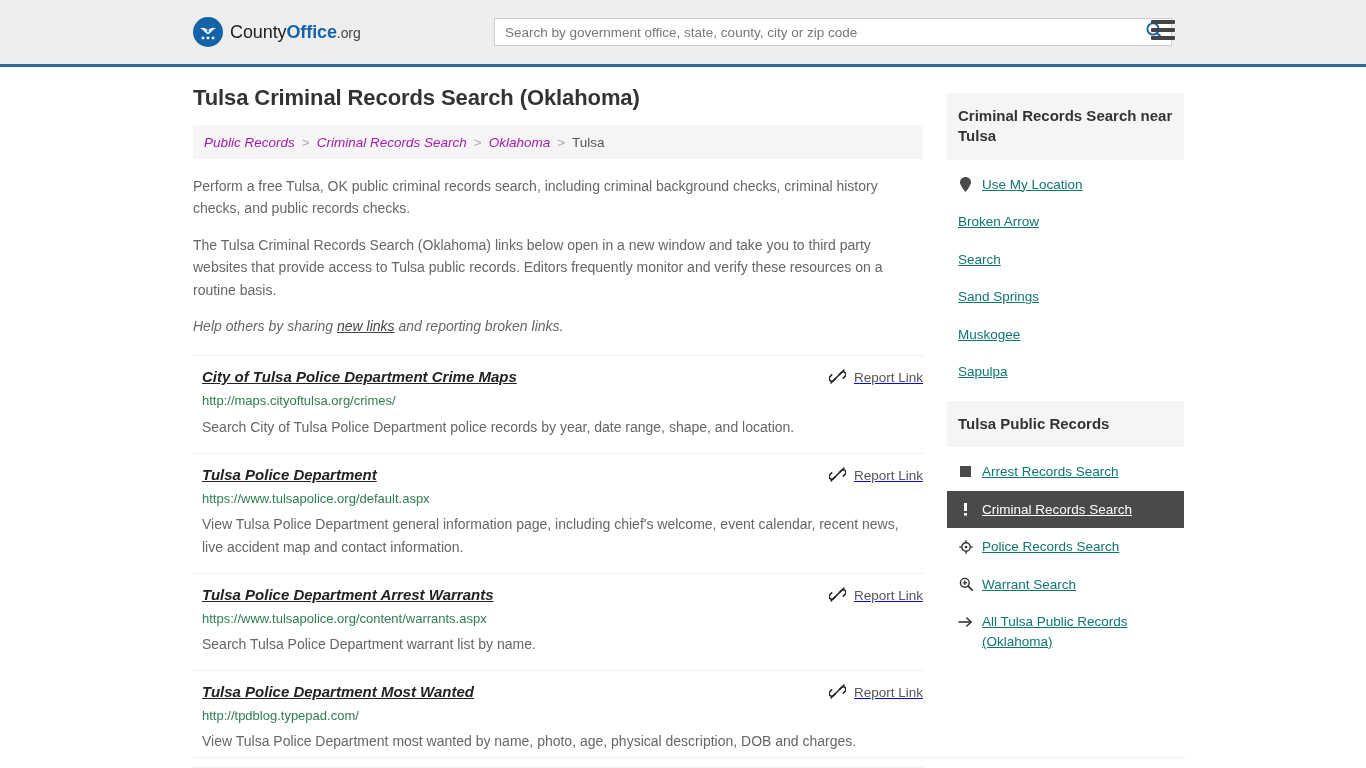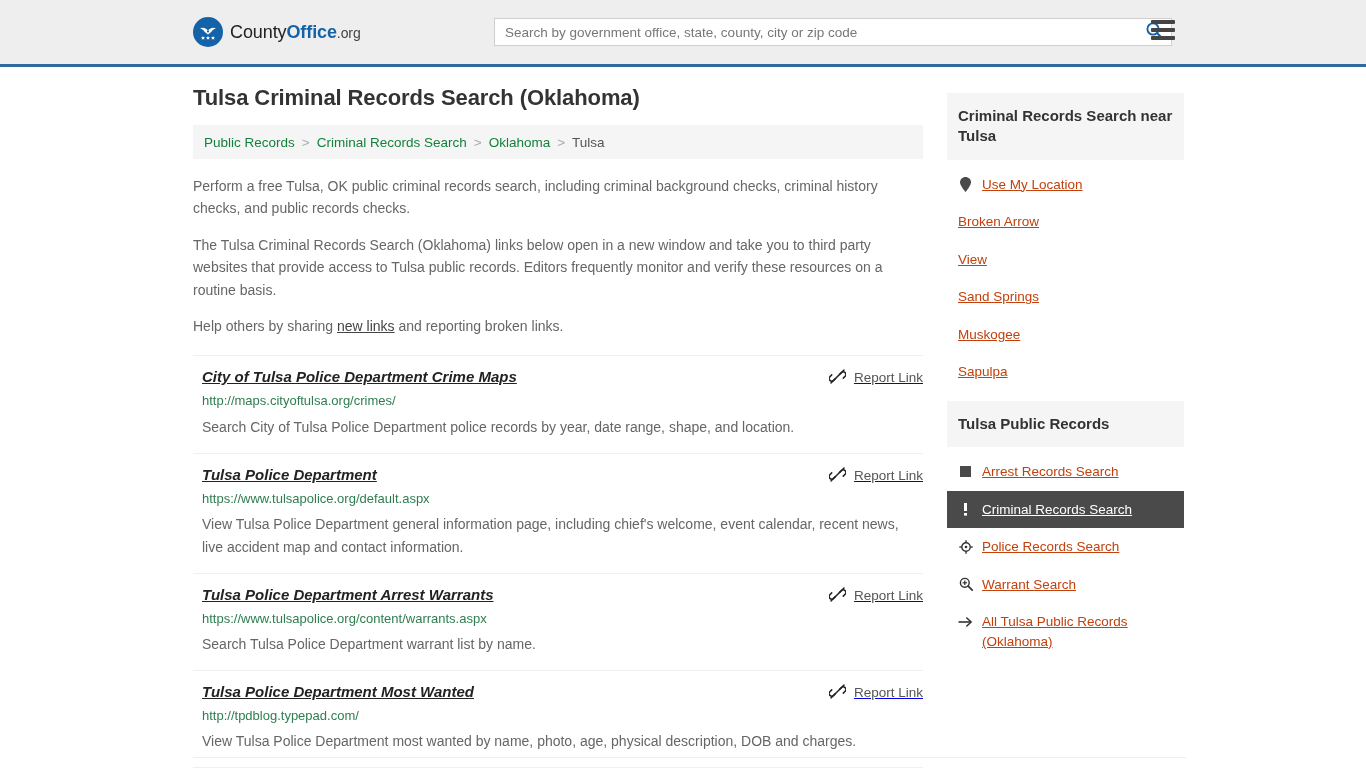--- a/index.html
+++ b/index.html
@@ -118,34 +118,35 @@
     background: #f5f5f5;
     height: 34px;
     display: flex;
     align-items: center;
     padding: 0 11px;
     font-size: 13.5px;
     color: #555;
     gap: 0;
   }
   .breadcrumb a {
-    color: #15803d;
+    color: #a21caf;
     text-decoration: none;
+    font-style: italic;
   }
   .breadcrumb .sep { color: #aaa; margin: 0 7px; }
   .breadcrumb .current { color: #555; }
 
   .intro { margin-top: 16px; }
   .intro p {
     font-size: 14px;
     color: #666;
     line-height: 1.60;
     margin: 0 0 14px 0;
   }
-  .intro p:last-child { margin-bottom: 16px; }
+  .intro p:last-child { margin-bottom: 16px; font-style: italic; }
   .intro a {
     color: #444;
     text-decoration: underline;
     font-weight: normal;
   }
 
   
   .results { margin-top: 18px; }
   .result {
     padding: 12px 0 14px 0;
@@ -207,21 +208,21 @@
   .side-list { padding-top: 6px; }
   .side-item {
     display: flex;
     align-items: flex-start;
     gap: 9px;
     padding: 9px 11px;
     font-size: 13.5px;
     line-height: 1.45;
   }
   .side-item a {
-    color: #c2410c;
+    color: #0f766e;
     text-decoration: underline;
   }
   .side-item .ico {
     flex: none;
     width: 15px;
     height: 17px;
     display: flex;
     align-items: center;
     justify-content: center;
     margin-top: 1px;
@@ -391,21 +392,21 @@
               <path d="M5.5 0 C2.5 0 0 2.4 0 5.2 C0 8.6 5.5 15 5.5 15 C5.5 15 11 8.6 11 5.2 C11 2.4 8.5 0 5.5 0 Z" fill="#4a4a4a"></path>
             </svg>
           </span>
           <a href="#">Use My Location</a>
         </div>
 
         <div class="side-item noicon">
           <a href="#">Broken Arrow</a>
         </div>
         <div class="side-item noicon">
-          <a href="#">View</a>
+          <a href="#">Search</a>
         </div>
         <div class="side-item noicon">
           <a href="#">Sand Springs</a>
         </div>
         <div class="side-item noicon">
           <a href="#">Muskogee</a>
         </div>
         <div class="side-item noicon">
           <a href="#">Sapulpa</a>
         </div>

